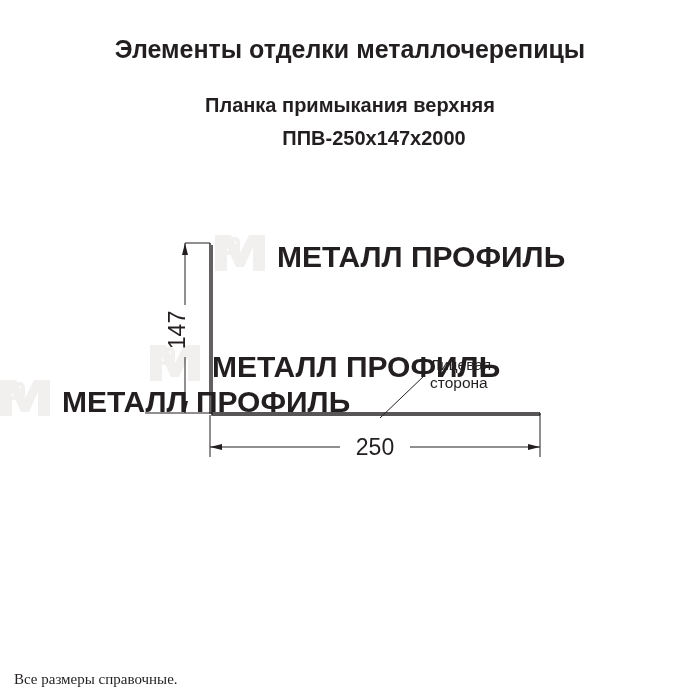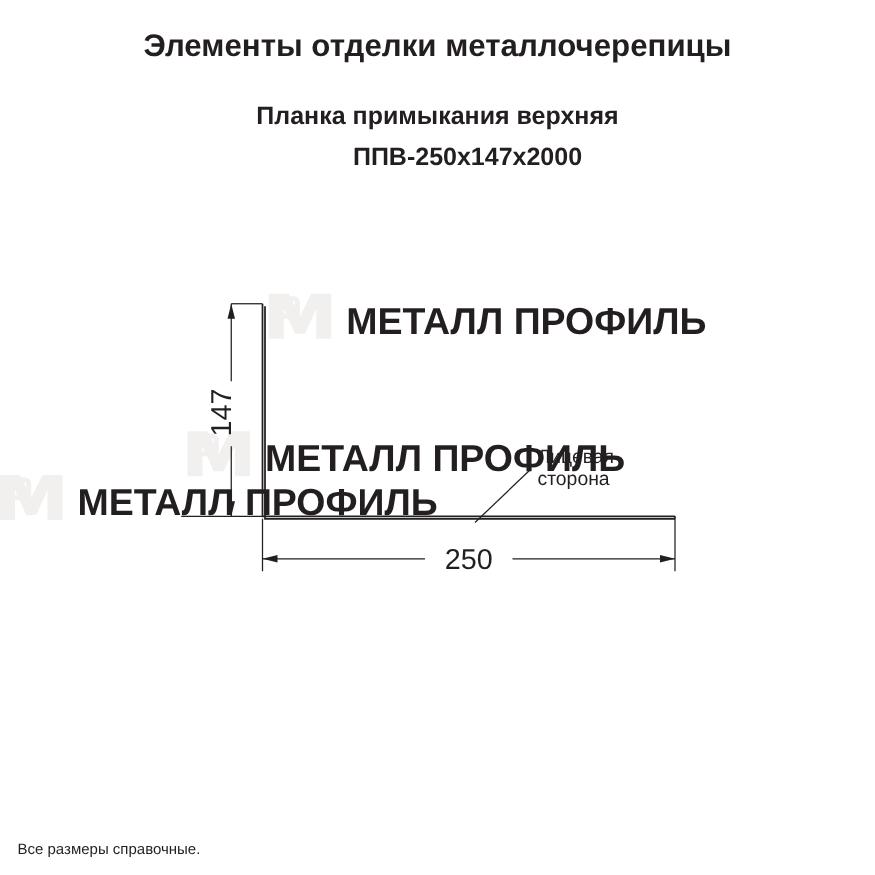--- a/index.html
+++ b/index.html
@@ -24,21 +24,21 @@
     position: absolute;
     top: 22px;
     left: 0;
     width: 700px;
     text-align: center;
   }
   .main-title {
     font-size: 25px;
     font-weight: bold;
     letter-spacing: 0px;
-    margin: 0;
+    margin: 12px;
     line-height: 30px;
   }
   .sub-title {
     font-size: 20px;
     font-weight: bold;
     margin: 0;
     margin-top: 28px;
     line-height: 26px;
   }
   .code-title {
@@ -61,23 +61,24 @@
     top: 185px;
     left: 0;
     width: 561px;
     height: 320px;
     pointer-events: none;
   }
   .footer {
     position: absolute;
     left: 14px;
     bottom: 12px;
-    font-size: 12px;
+    font-size: 15px;
     line-height: 18px;
     color: #231f20;
+    font-family: Liberation Serif, serif;
   }
   .footer div {
     white-space: nowrap;
   }
   svg text {
     font-family: "Liberation Sans", sans-serif;
     fill: #231f20;
   }
 </style>
 </head>

